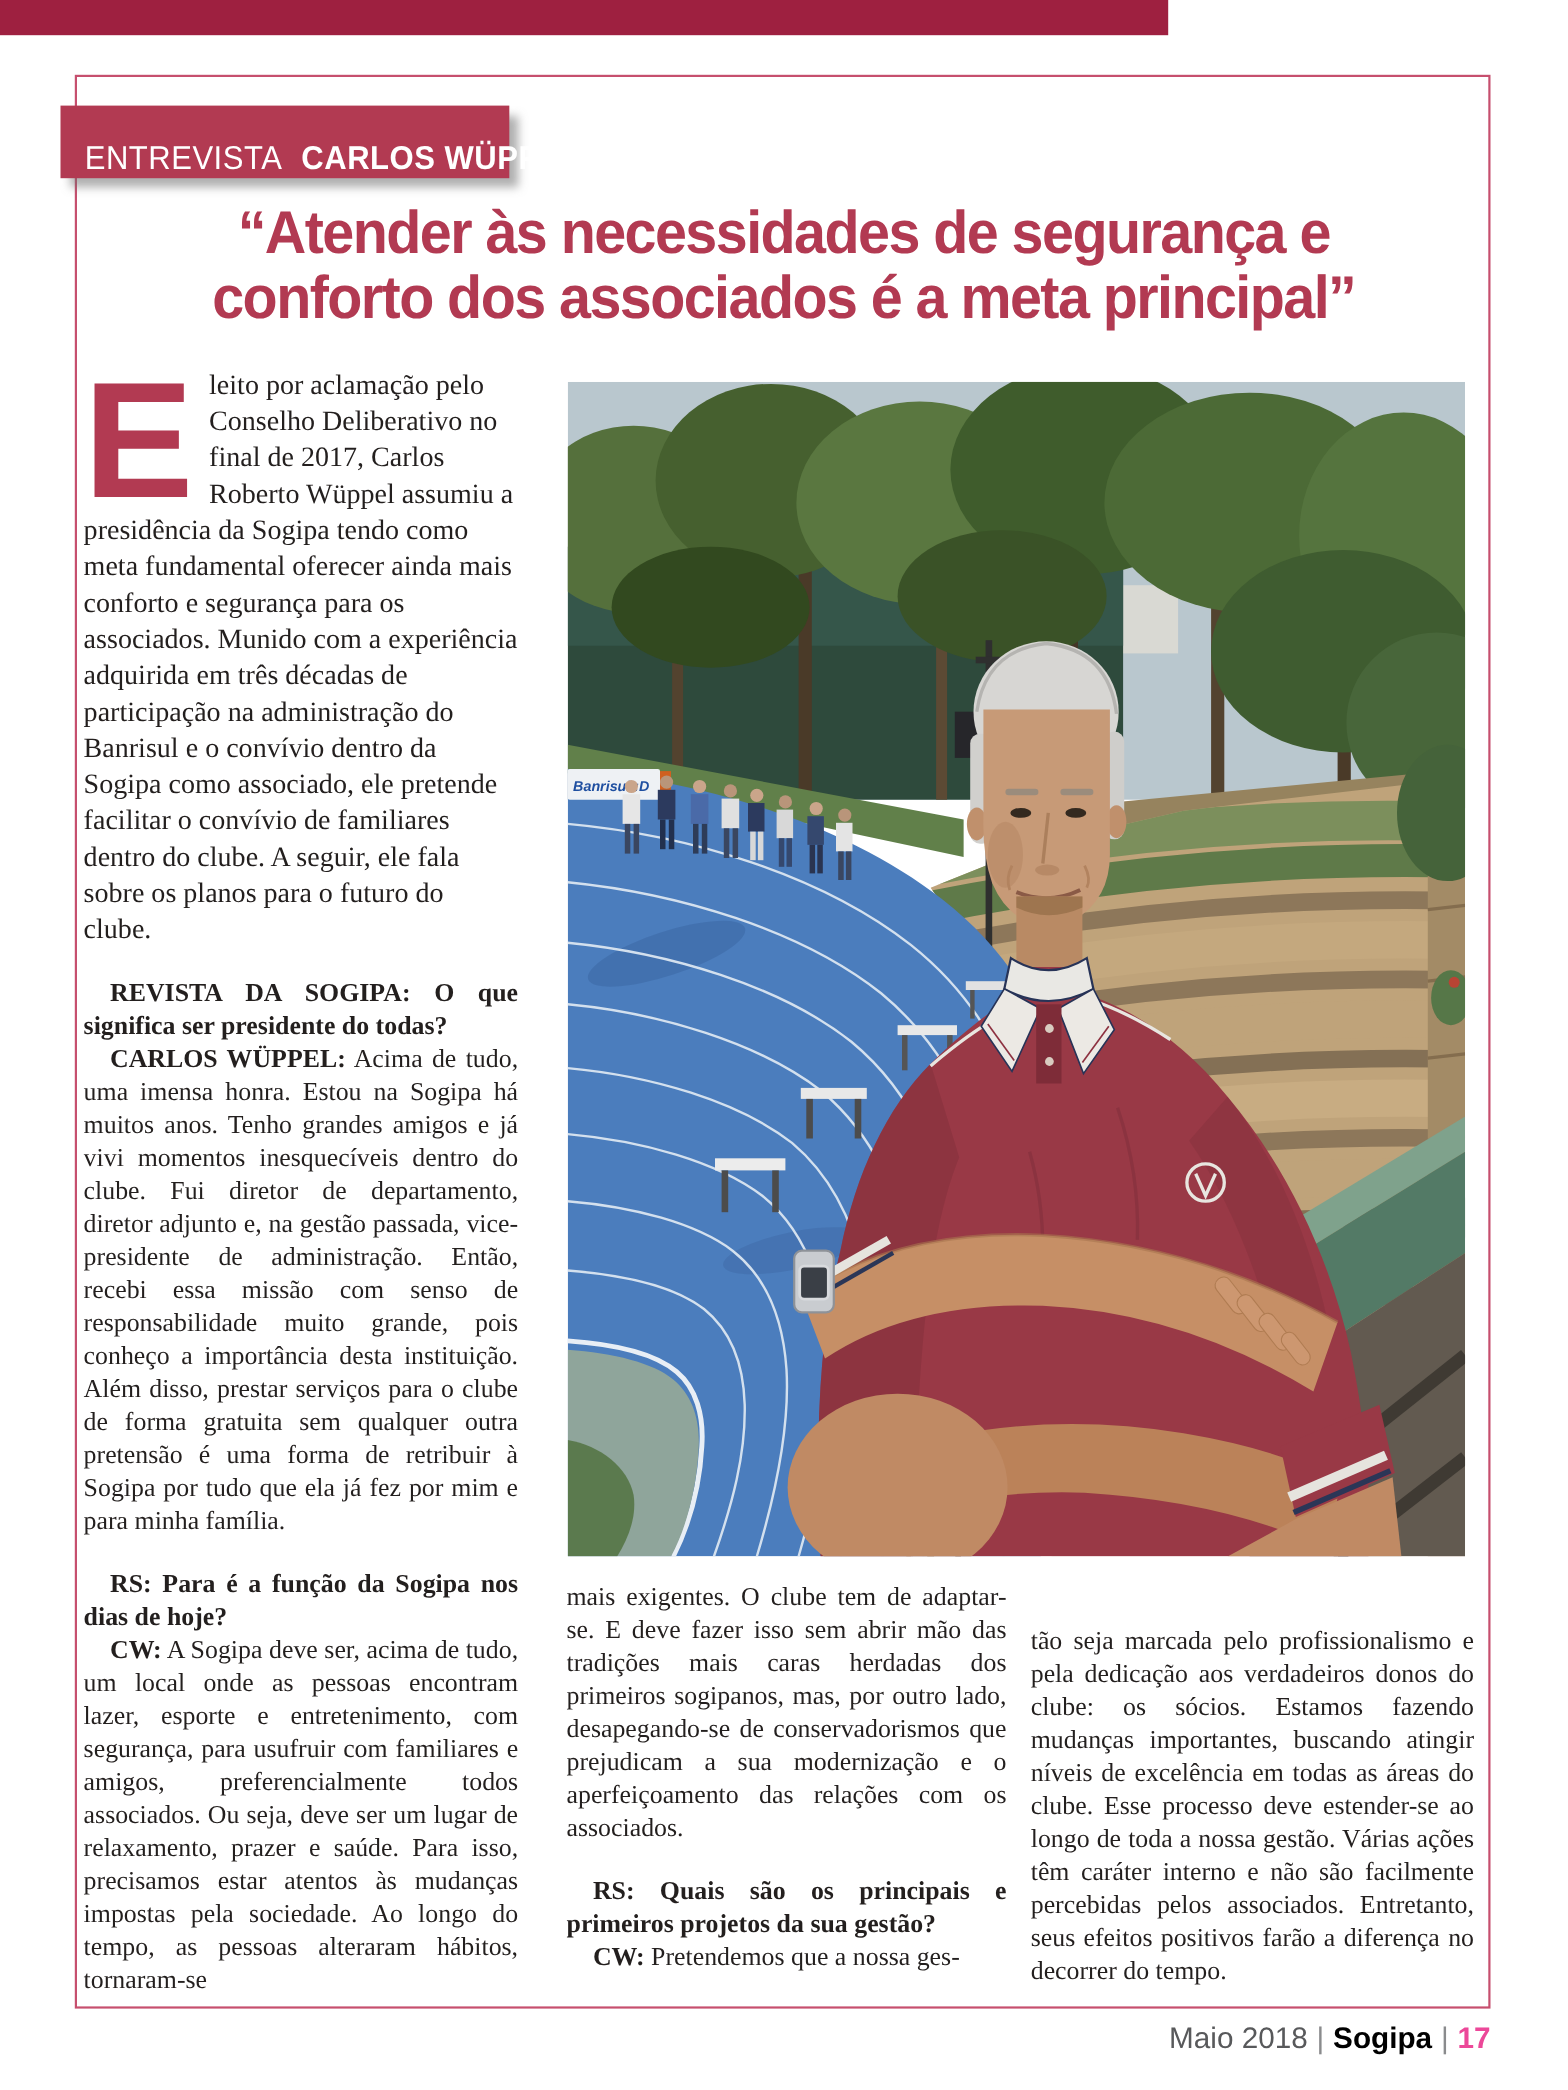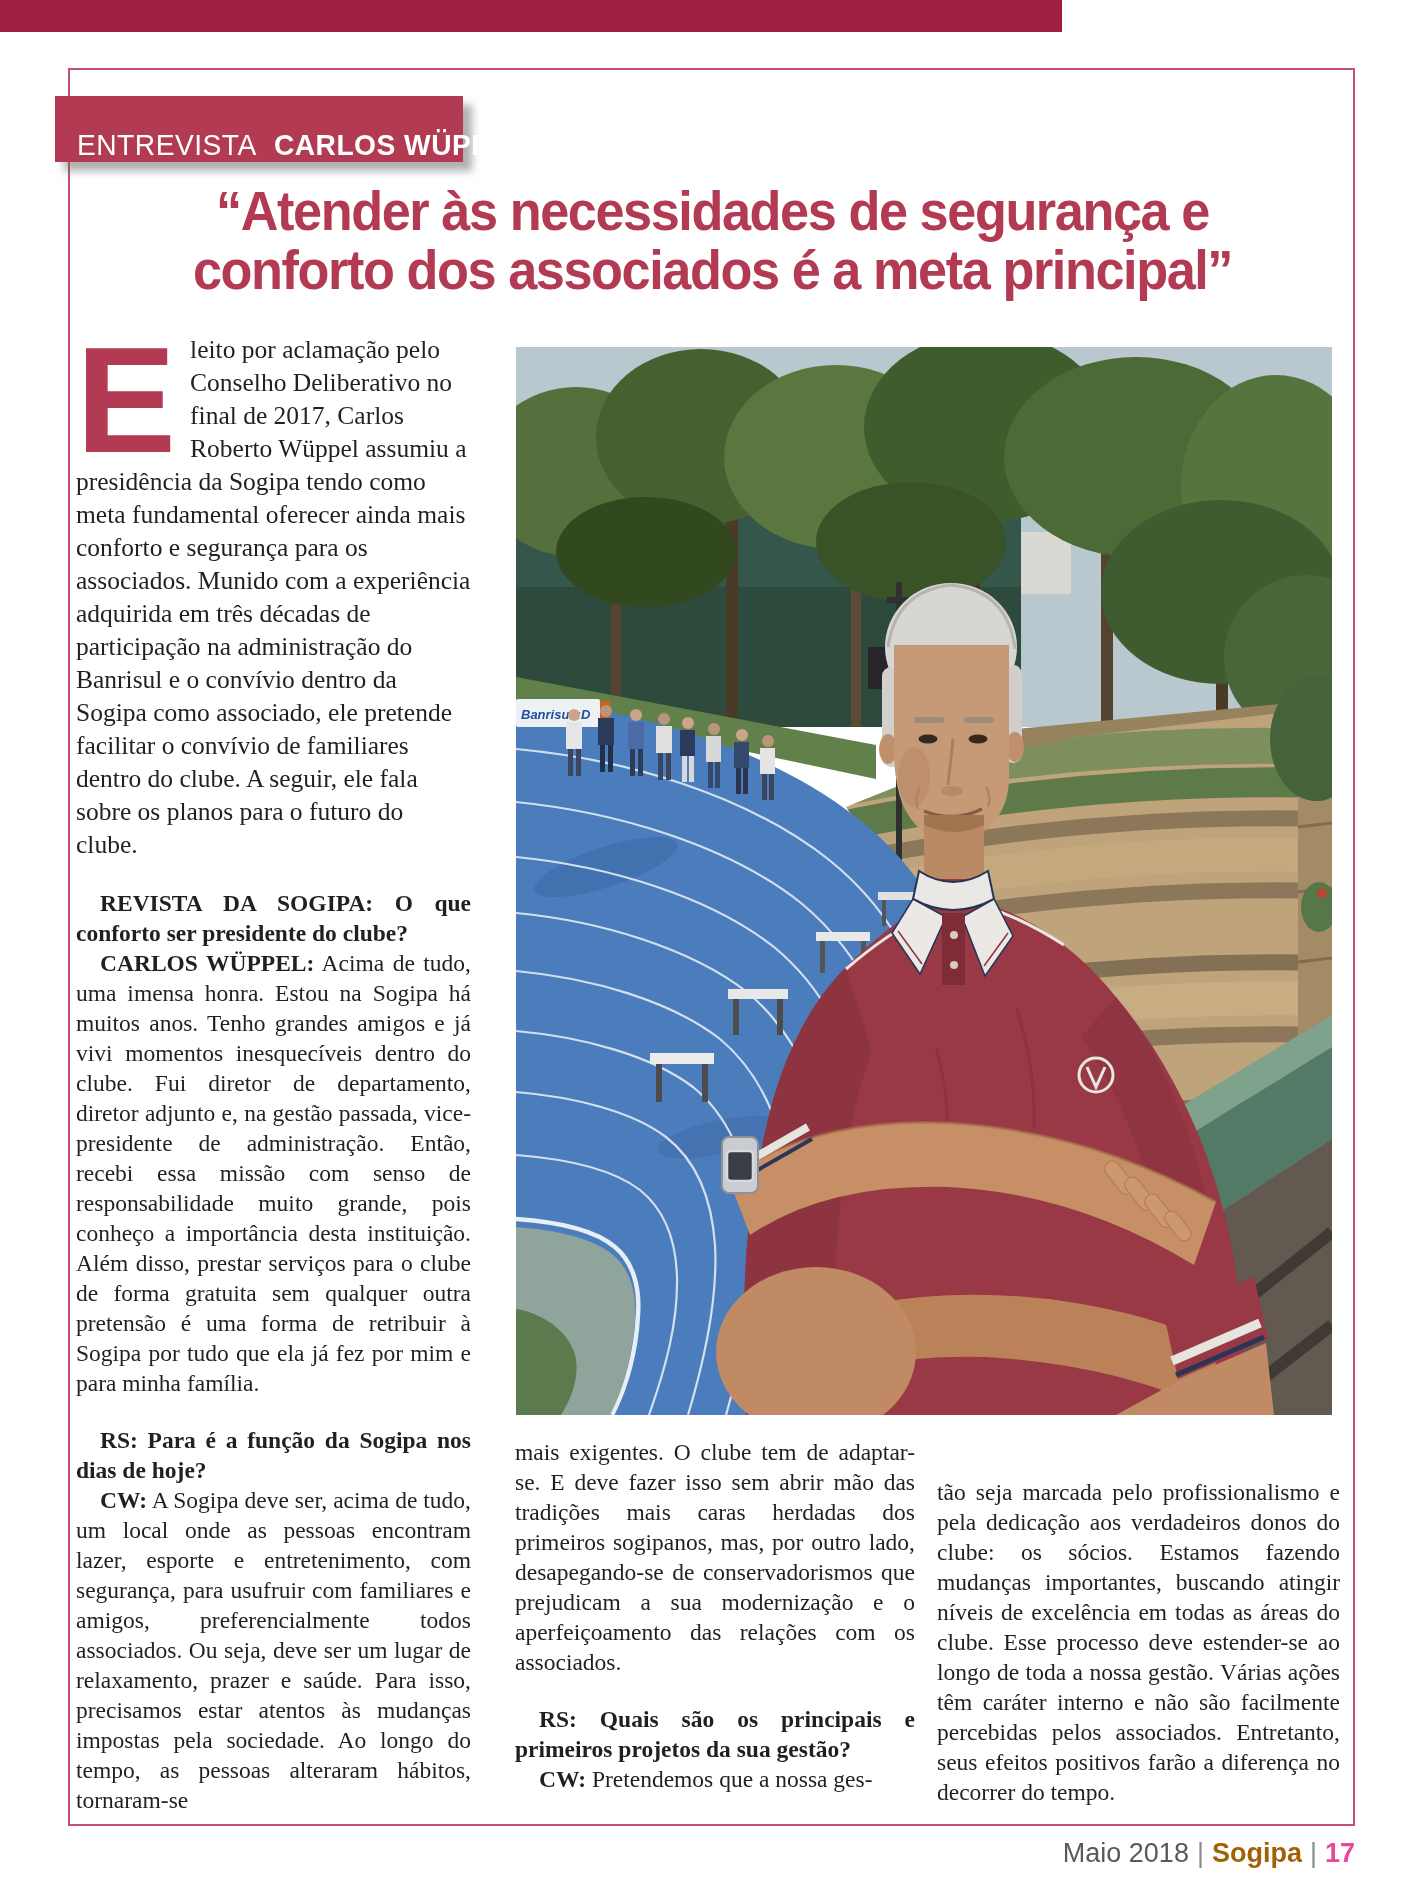--- a/index.html
+++ b/index.html
@@ -27,21 +27,21 @@
            color:#b23a52;font-size:150px;line-height:110px;margin:12px 14px 0 0;}
   .q{font-weight:700;text-indent:24px;margin-top:27px !important;}
   .a{text-indent:24px;}
   .a .ql{font-weight:700;}
   .cont{text-indent:0;}
   .col2{left:515px;top:1437px;width:400px;height:372px;overflow:hidden;}
   .col3{left:937px;top:1437px;width:403px;margin-top:40px;}
   .photo{position:absolute;left:516px;top:347px;width:816px;height:1068px;overflow:hidden;}
   .footer{position:absolute;left:68px;top:1838px;width:1287px;text-align:right;
           font-family:"Liberation Sans",sans-serif;font-size:27px;color:#58595b;}
-  .footer .mag{color:#a16207;font-weight:700;}
+  .footer .mag{color:#000000;font-weight:700;}
   .footer .pg{color:#ec4899;font-weight:700;}
   .footer .sep{color:#8a8b8d;padding:0 8px;}
 </style>
 </head>
 <body>
 
 <div class="page">
 
   <div class="top-band"></div>
   <div class="frame"></div>
@@ -55,21 +55,21 @@
 
   <h1 class="headline" style="margin:0;">
     <span>“Atender às necessidades de segurança e</span>
     <span>conforto dos associados é a meta principal”</span>
   </h1>
 
   <div class="col col1">
     <p class="intro">
       <span class="dropcap">E</span><span>leito por aclamação pelo Conselho Deliberativo no final de 2017, Carlos Roberto Wüppel assumiu a presidência da Sogipa tendo como meta fundamental oferecer ainda mais conforto e segurança para os associados. Munido com a experiência adquirida em três décadas de participação na administração do Banrisul e o convívio dentro da Sogipa como associado, ele pretende facilitar o convívio de familiares dentro do clube. A seguir, ele fala sobre os planos para o futuro do clube.</span>
     </p>
-    <p class="q">REVISTA DA SOGIPA: O que conforto ser presidente do clube?</p>
+    <p class="q">REVISTA DA SOGIPA: O que significa ser presidente do todas?</p>
     <p class="a"><span class="ql">CARLOS WÜPPEL:</span><span> Acima de tudo, uma imensa honra. Estou na Sogipa há muitos anos. Tenho grandes amigos e já vivi momentos inesquecíveis dentro do clube. Fui diretor de departamento, diretor adjunto e, na gestão passada, vice-presidente de administração. Então, recebi essa missão com senso de responsabilidade muito grande, pois conheço a importância desta instituição. Além disso, prestar serviços para o clube de forma gratuita sem qualquer outra pretensão é uma forma de retribuir à Sogipa por tudo que ela já fez por mim e para minha família.</span></p>
     <p class="q">RS: Para é a função da Sogipa nos dias de hoje?</p>
     <p class="a"><span class="ql">CW:</span><span> A Sogipa deve ser, acima de tudo, um local onde as pessoas encontram lazer, esporte e entretenimento, com segurança, para usufruir com familiares e amigos, preferencialmente todos associados. Ou seja, deve ser um lugar de relaxamento, prazer e saúde. Para isso, precisamos estar atentos às mudanças impostas pela sociedade. Ao longo do tempo, as pessoas alteraram hábitos, tornaram-se</span></p>
   </div>
 
   <div class="photo">
     <svg width="816" height="1068" viewBox="0 0 816 1068" xmlns="http://www.w3.org/2000/svg">
 
       <rect x="0" y="0" width="816" height="380" fill="#b9c7ce"></rect>
 

